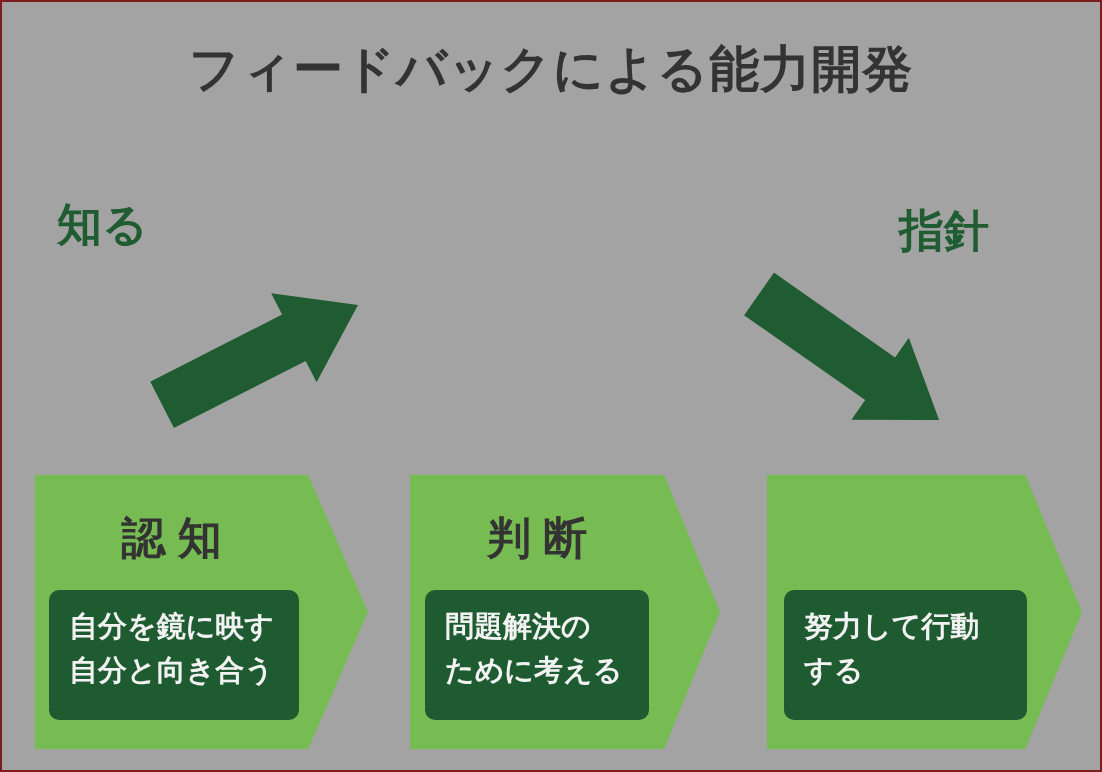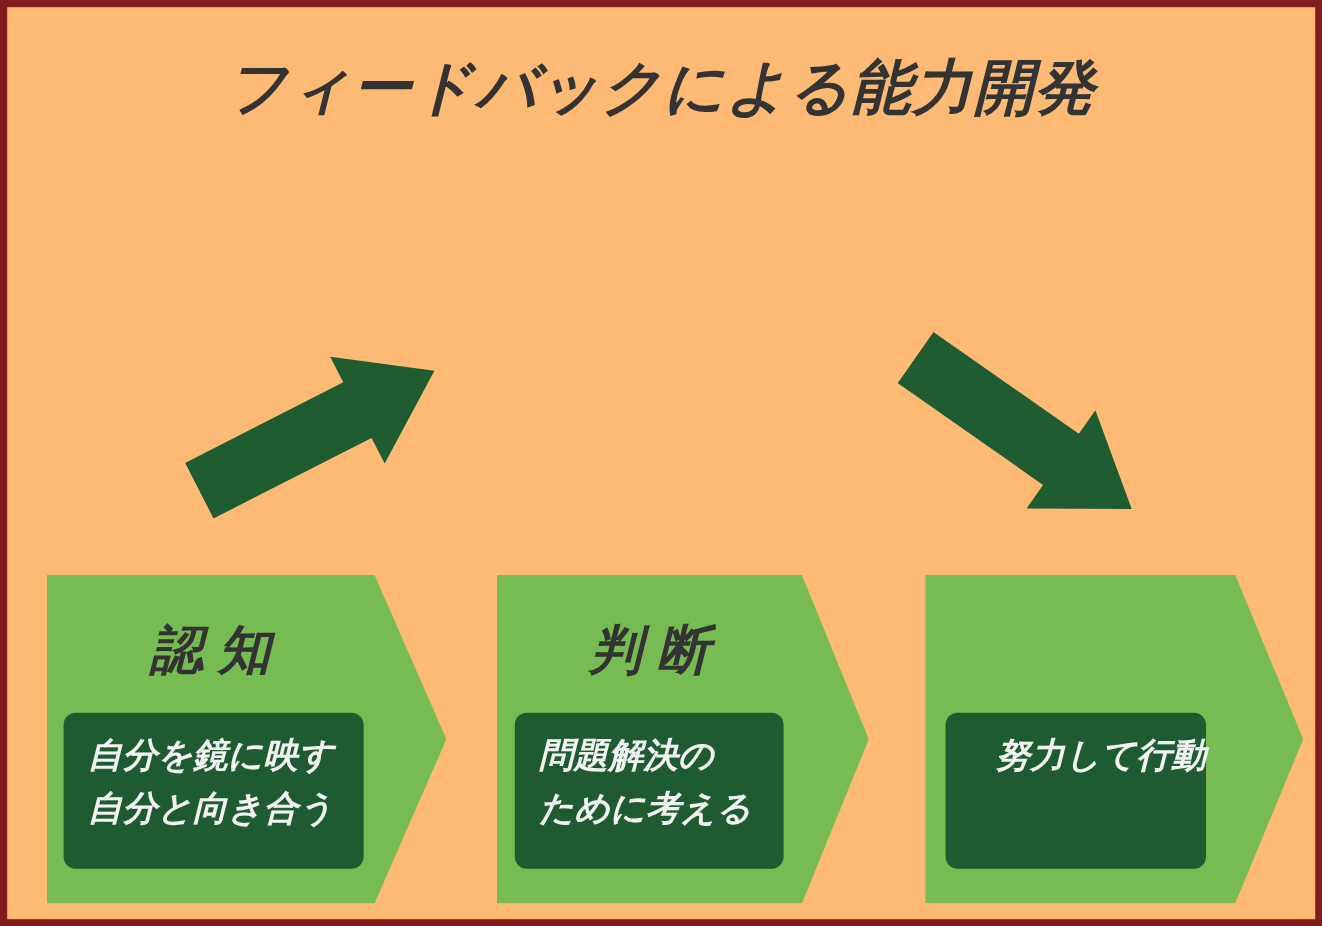--- a/index.html
+++ b/index.html
@@ -5,24 +5,23 @@
   html, body { margin: 0; padding: 0; }
   body {
     font-family: "Liberation Sans", "DejaVu Sans", sans-serif;
     background: #e9e9e9;
   }
   .canvas {
     position: relative;
     width: 1102px;
     height: 772px;
     box-sizing: border-box;
-    background: #fdba74;
-    border: 6px solid #7f1d1d;
+    background: #a3a3a3;
+    border: 2px solid #7f1d1d;
     overflow: hidden;
-    font-style: italic;
   }
   .title {
     position: absolute;
     top: 34px;
     left: 0;
     width: 100%;
     margin: 0;
     text-align: center;
     font-size: 50px;
     font-weight: bold;
@@ -110,33 +109,35 @@
     border-radius: 10px;
     padding: 14px 0 0 20px;
     color: #F2F2F2;
     font-size: 29px;
     font-weight: bold;
     line-height: 44px;
     white-space: nowrap;
   }
   .chevron-1 .chevron-inner { left: 14px; width: 250px; }
   .chevron-2 .chevron-inner { left: 15px; width: 224px; }
-  .chevron-3 .chevron-inner { left: 17px; width: 217px; text-align: right; }
+  .chevron-3 .chevron-inner { left: 17px; width: 243px; }
 </style>
 </head>
 <body>
 
 <div class="canvas">
 
   <h1 class="title">フィードバックによる能力開発</h1>
 
   <div class="side-label left">
+    <div>知る</div>
   </div>
 
   <div class="side-label right">
+    <div>指針</div>
   </div>
 
   <svg class="arrow up-right" viewBox="0 0 220 100">
     <polygon points="0,24 148,24 148,0 220,50 148,100 148,76 0,76"></polygon>
   </svg>
   <svg class="arrow down-right" viewBox="0 0 220 100">
     <polygon points="0,24 148,24 148,0 220,50 148,100 148,76 0,76"></polygon>
   </svg>
 
 
@@ -152,16 +153,17 @@
     <div class="chevron-title">認 知</div>
     <div class="chevron-inner">
       <div>自分を鏡に映す</div>
       <div>自分と向き合う</div>
     </div>
   </div>
 
   <div class="chevron chevron-3">
     <div class="chevron-inner">
       <div>努力して行動</div>
+      <div>する</div>
     </div>
   </div>
 
 </div>
 
 </body></html>

